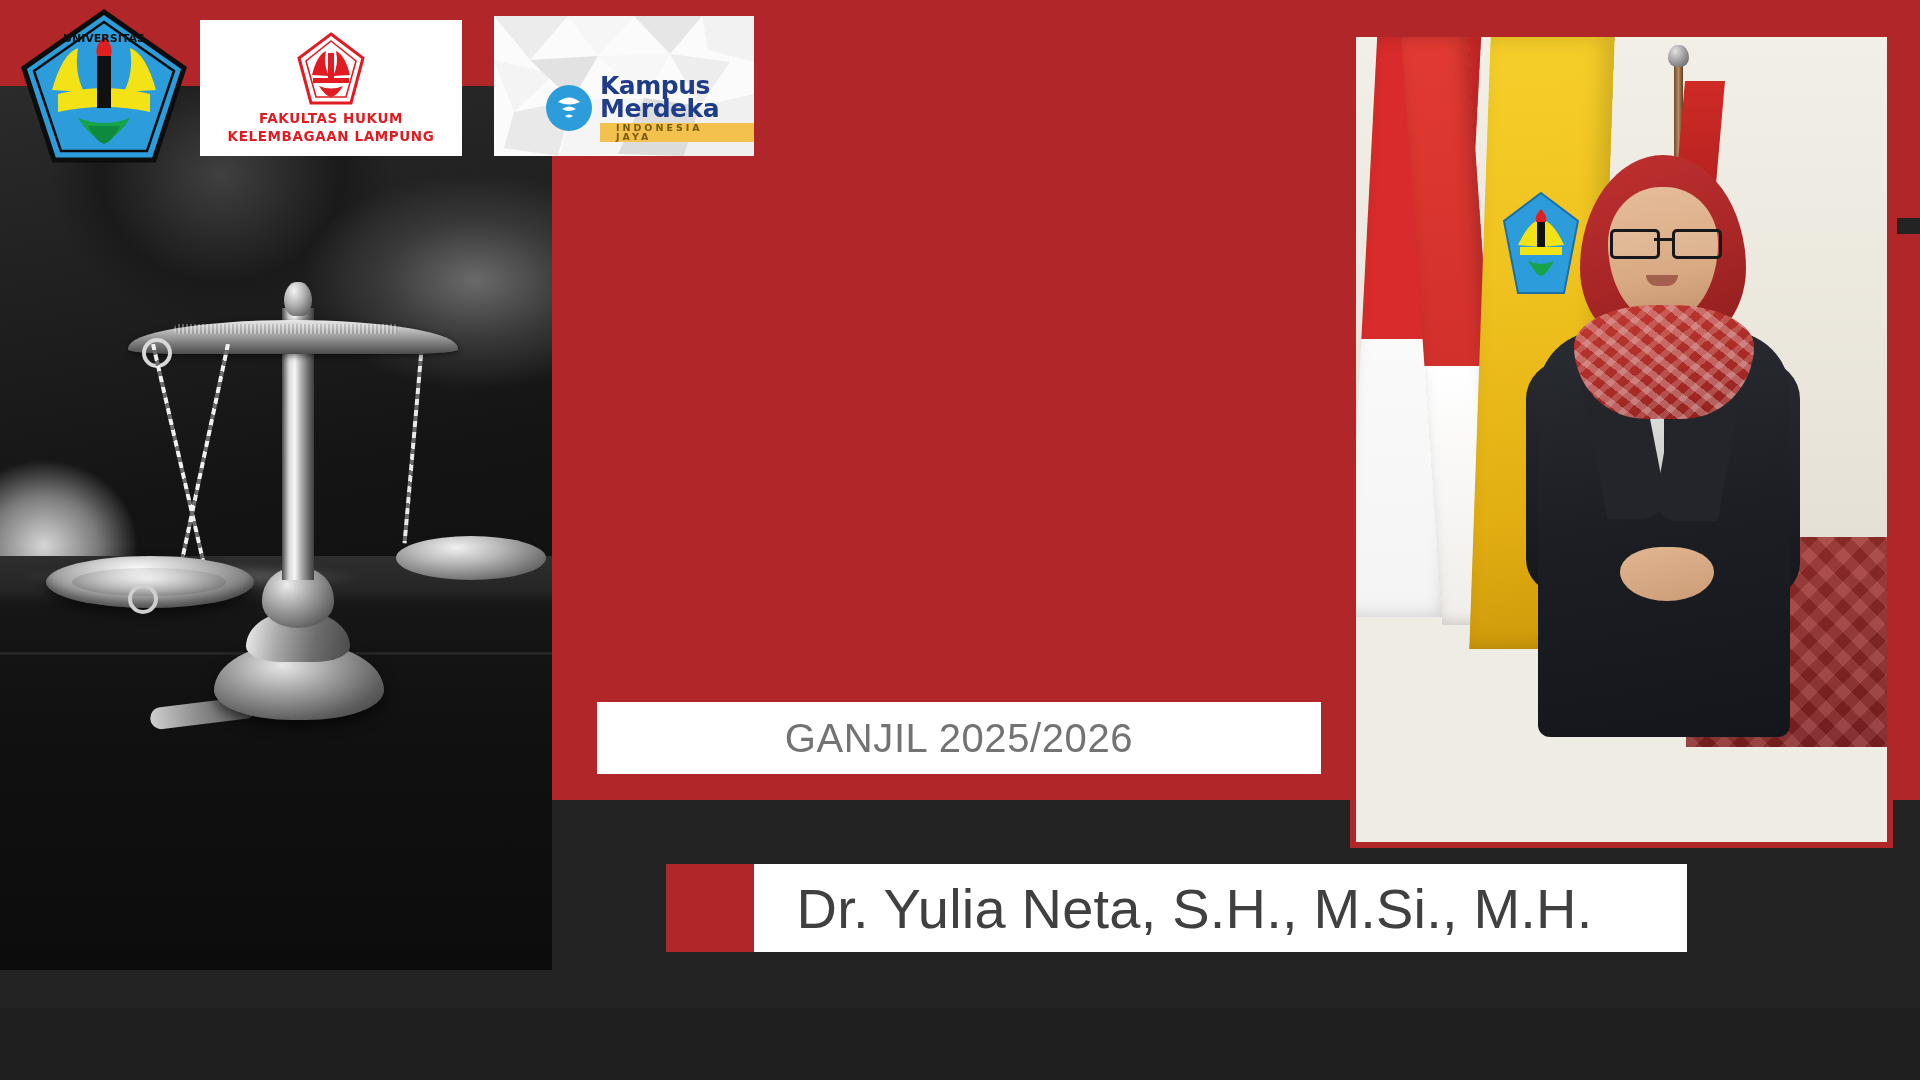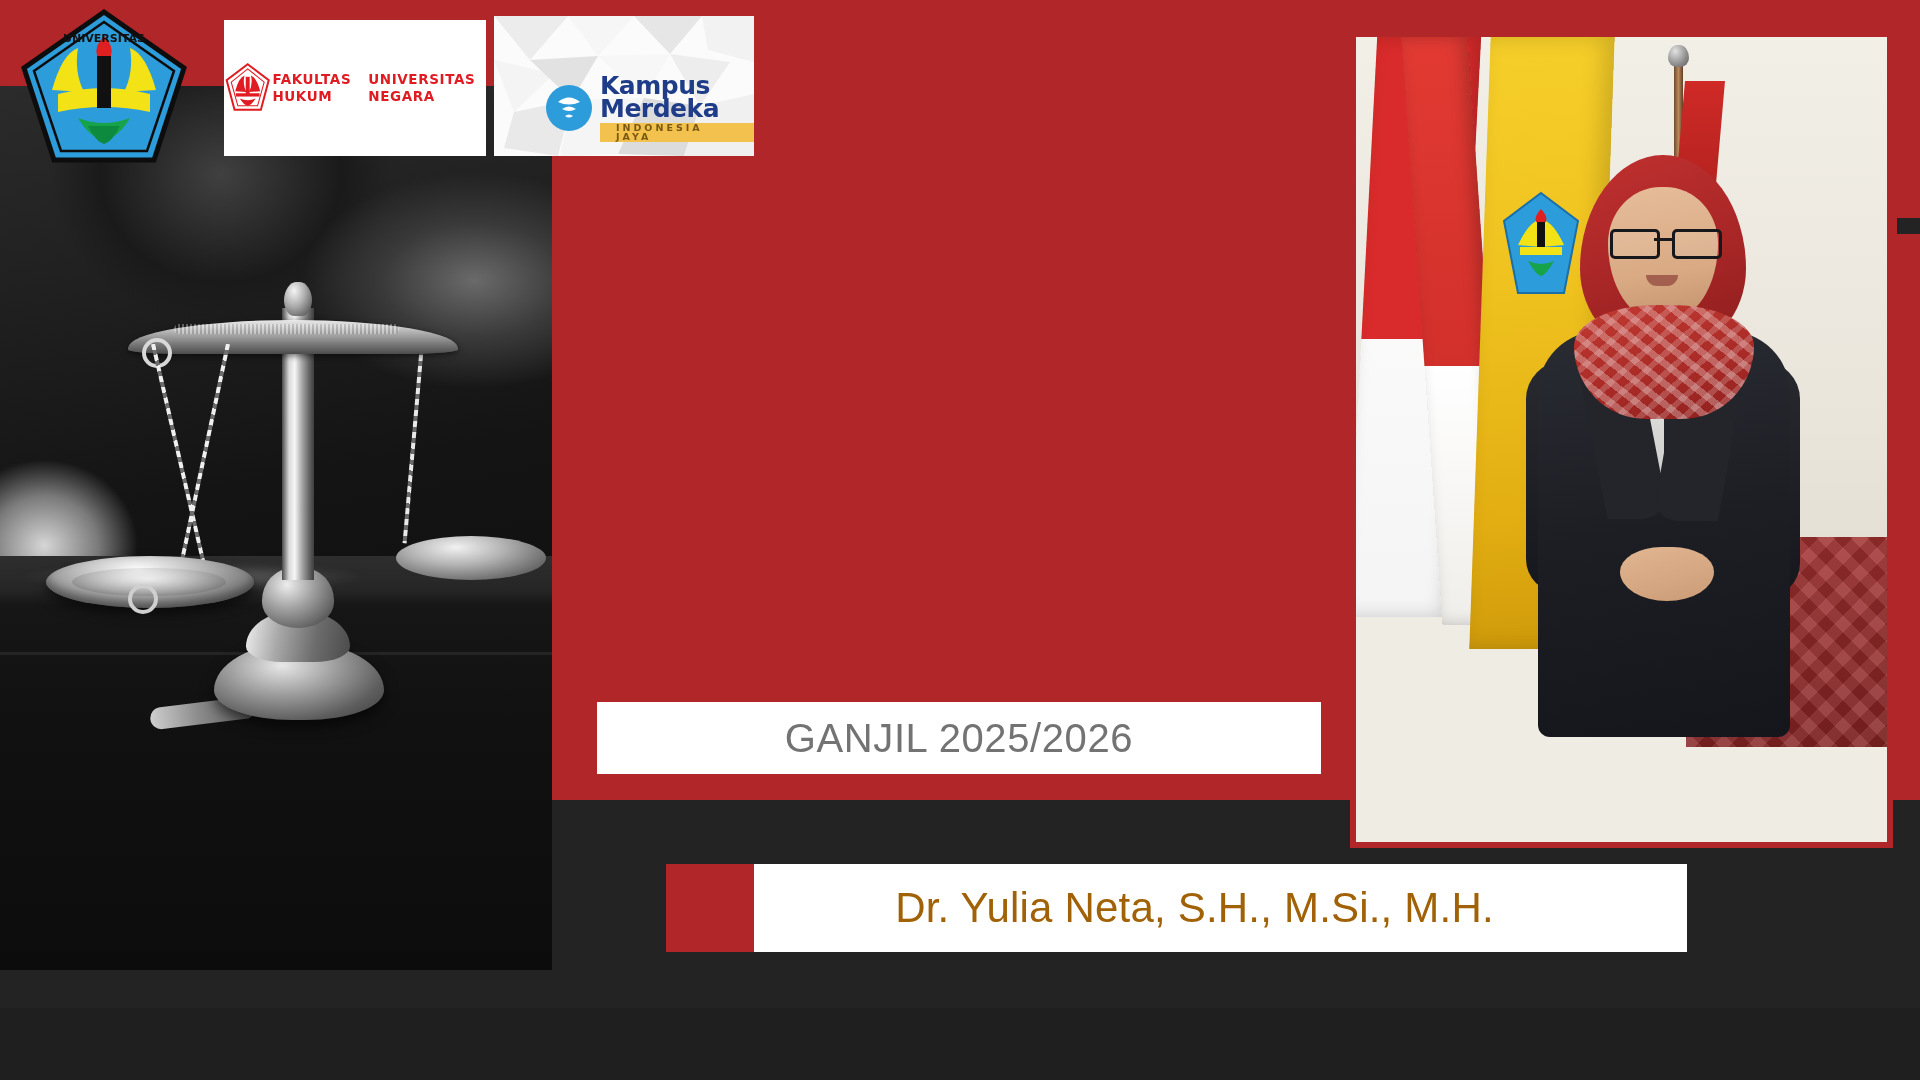--- a/index.html
+++ b/index.html
@@ -136,23 +136,23 @@
     position:absolute;left:150px;top:616px;width:106px;height:22px;
     background:linear-gradient(90deg,#cfcfcf 0%,#8b8b8b 46%,#565656 100%);
     border-radius:11px;transform:rotate(-7deg);
   }
 
   
   .logo-unila-seal{
     position:absolute;left:18px;top:8px;width:172px;height:158px;
   }
   .logo-fh{
-    position:absolute;left:224px;top:20px;width:262px;height:136px;
+    position:absolute;left:200px;top:20px;width:262px;height:136px;
     background:#ffffff;
-    display:flex;flex-direction:row;align-items:center;justify-content:center;
+    display:flex;flex-direction:column;align-items:center;justify-content:center;
     gap:1px;
   }
   .logo-fh .fh-mark{width:72px;height:78px;}
   .logo-fh .fh-t{
     color:#E11B22;font-weight:800;font-size:13.5px;letter-spacing:.6px;
     font-family:"DejaVu Sans",sans-serif;line-height:1.25;
   }
   .logo-km{
     position:absolute;left:494px;top:16px;width:260px;height:140px;
     background:#fbfbfb;overflow:hidden;
@@ -329,23 +329,23 @@
   .name-bar{
     position:absolute;left:666px;top:864px;width:1021px;height:88px;
     display:flex;
   }
   .name-accent{width:88px;height:100%;background:#B12628;}
   .name-white{
     flex:1;height:100%;background:#ffffff;
     display:flex;align-items:center;justify-content:center;
   }
   .name-text{
-    color:#a16207;
+    color:#404040;
     font-family:"Liberation Sans",sans-serif;
-    font-size:42px;font-weight:400;letter-spacing:.2px;
+    font-size:56px;font-weight:400;letter-spacing:.2px;
     transform:translateX(-26px);
   }
 </style>
 </head>
 <body>
 
 <div class="slide">
 
   <div class="bg-red-right-band"></div>
   <div class="bg-dark-bottom"></div>
@@ -392,21 +392,21 @@
     <svg class="fh-mark" viewBox="0 0 72 78" aria-hidden="true">
       <path d="M36 3 L68 27 L56 72 L16 72 L4 27 Z" fill="none" stroke="#E11B22" stroke-width="3"></path>
       <path d="M36 10 L61 30 L51 66 L21 66 L11 30 Z" fill="none" stroke="#E11B22" stroke-width="1.6"></path>
       <path d="M17 44 Q22 24 31 20 Q28 34 34 45 Z" fill="#E11B22"></path>
       <path d="M55 44 Q50 24 41 20 Q44 34 38 45 Z" fill="#E11B22"></path>
       <rect x="33" y="22" width="6" height="26" fill="#E11B22"></rect>
       <rect x="18" y="47" width="36" height="5" fill="#E11B22"></rect>
       <path d="M24 55 q6 10 12 11 q6 -1 12 -11 q-12 5 -24 0 Z" fill="#E11B22"></path>
     </svg>
     <div class="fh-t">FAKULTAS HUKUM</div>
-    <div class="fh-t">UNIVERSITAS NEGARA</div>
+    <div class="fh-t">KELEMBAGAAN LAMPUNG</div>
   </div>
 
   <div class="logo-km">
     <svg class="km-poly" viewBox="0 0 260 140" preserveAspectRatio="none" aria-hidden="true">
       <polygon points="0,0 74,0 36,44" fill="#ececec"></polygon>
       <polygon points="74,0 140,0 104,40" fill="#f6f6f6"></polygon>
       <polygon points="140,0 208,0 176,38" fill="#e6e6e6"></polygon>
       <polygon points="208,0 260,0 260,46 214,34" fill="#f2f2f2"></polygon>
       <polygon points="0,44 60,58 20,96" fill="#f4f4f4"></polygon>
       <polygon points="36,44 104,40 78,84" fill="#e2e2e2"></polygon>

